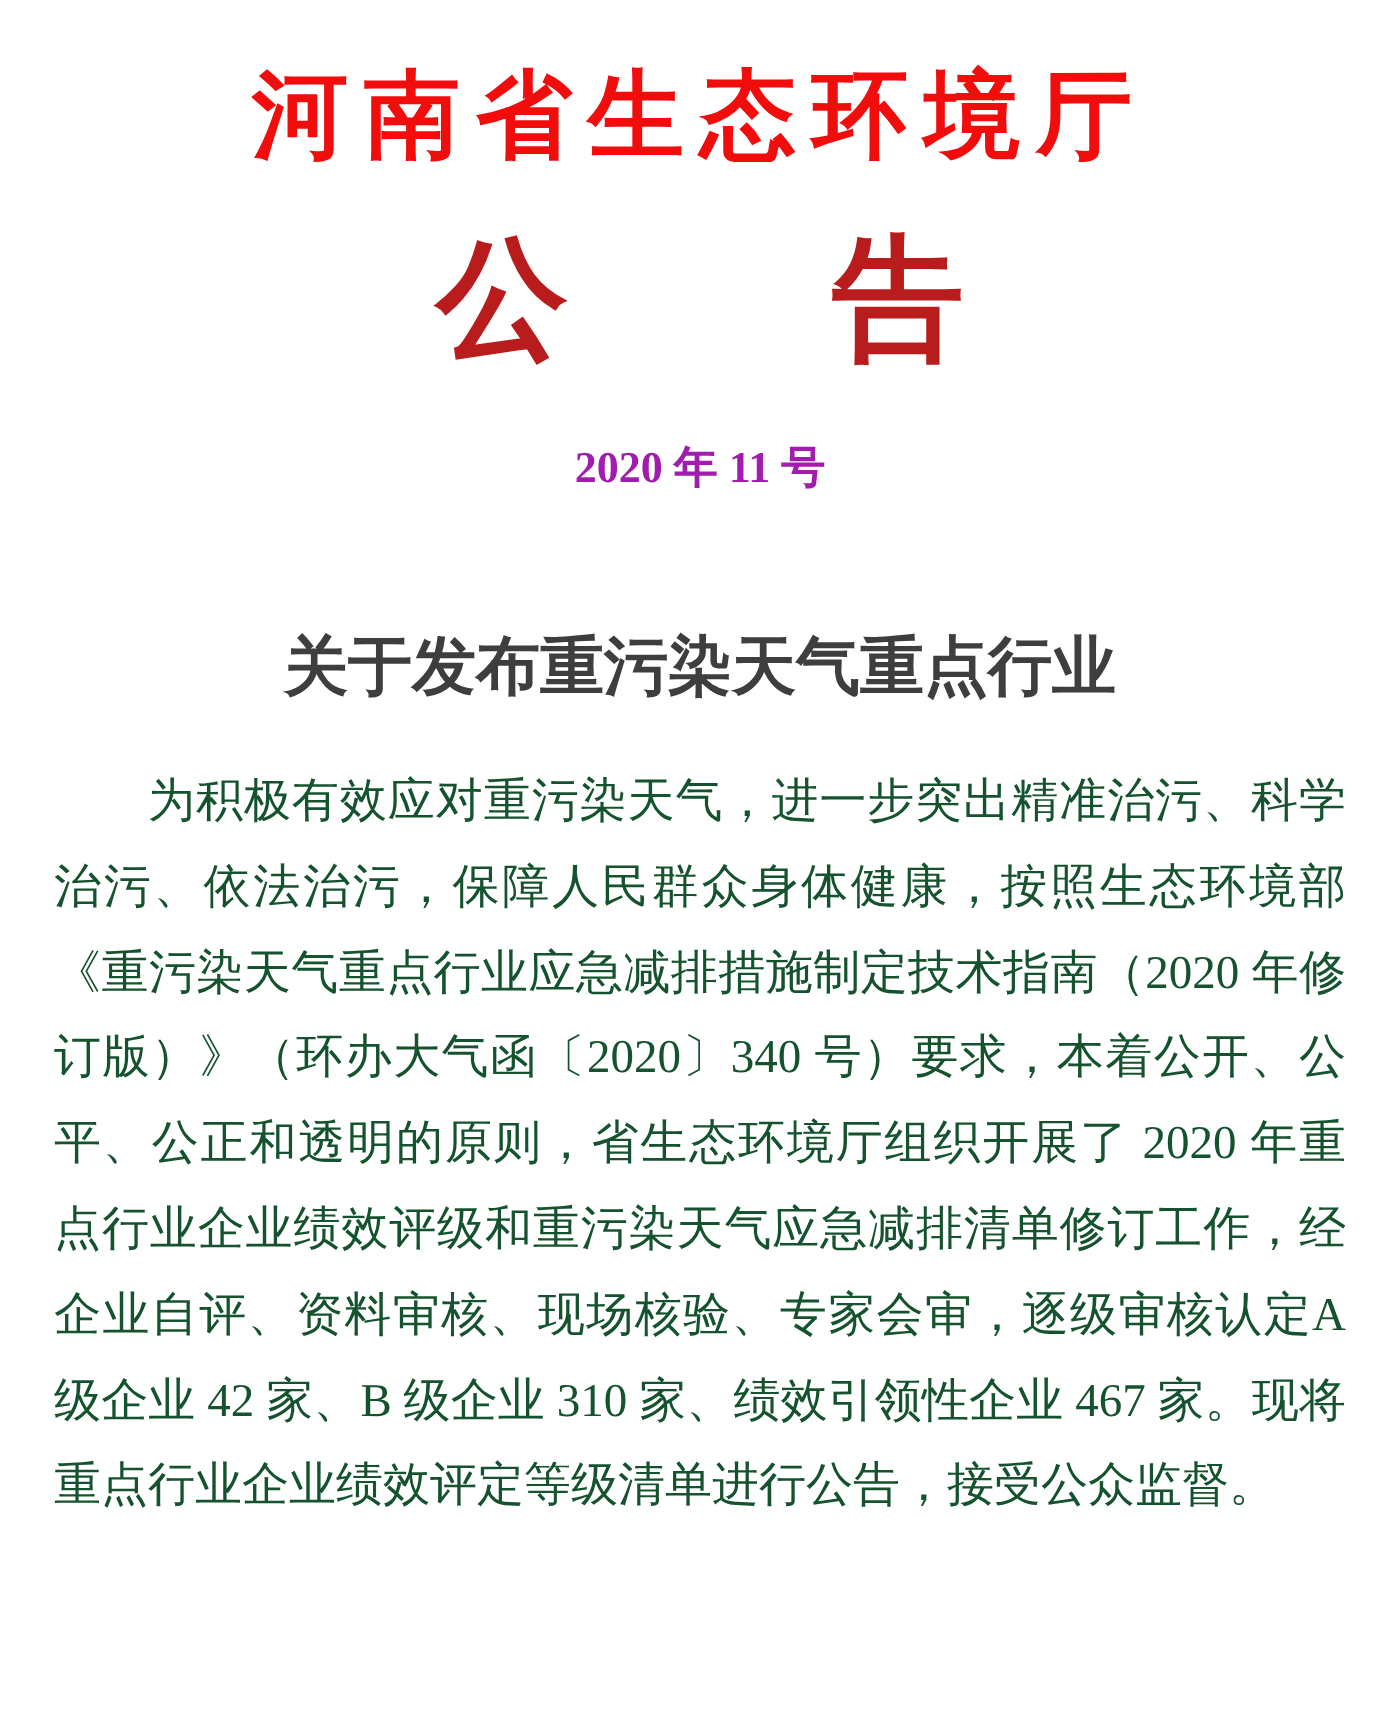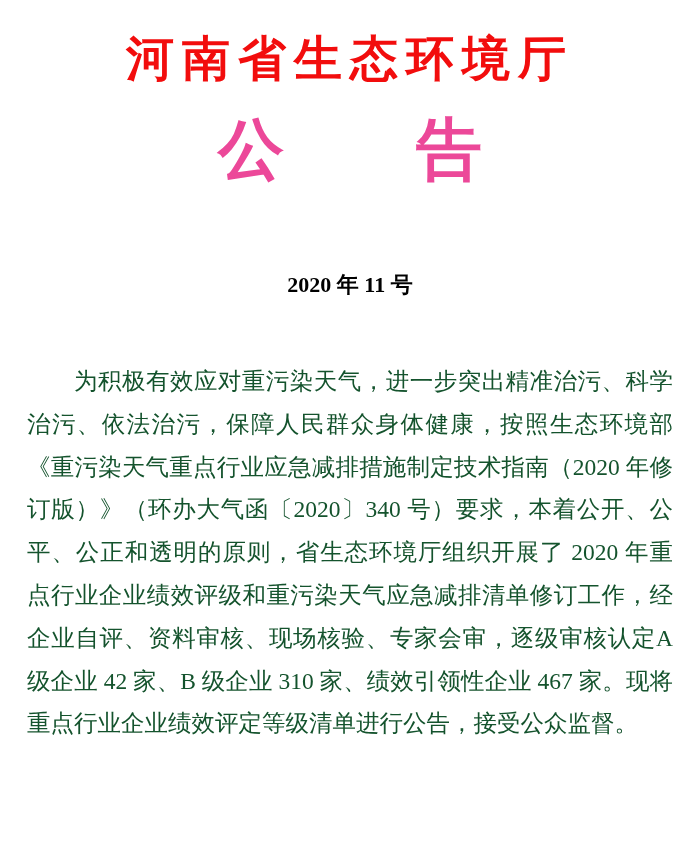--- a/index.html
+++ b/index.html
@@ -30,31 +30,31 @@
     color: #f20d0d;
     white-space: nowrap;
   }
   .gonggao {
     margin-top: 20px;
     text-align: center;
     font-family: "Liberation Sans", sans-serif;
     font-weight: 700;
     font-size: 66px;
     line-height: 82px;
-    color: #ec4899;
+    color: #b91c1c;
     white-space: nowrap;
   }
   .doc-number {
-    margin-top: 80px;
+    margin-top: 29px;
     text-align: center;
     font-family: "Liberation Serif", serif;
     font-weight: 700;
     font-size: 22px;
     line-height: 30px;
-    color: #000000;
+    color: #a21caf;
   }
   .doc-title {
     margin-top: 60px;
     text-align: center;
     font-family: "Liberation Serif", serif;
     font-weight: 700;
     font-size: 32px;
     line-height: 49px;
     color: #3e3e3e;
   }
@@ -74,17 +74,18 @@
 
 <div class="page">
 
   <h1 class="org-title">河南省生态环境厅</h1>
 
   <div class="gonggao">公　　告</div>
 
   <div class="doc-number">2020 年 11 号</div>
 
   <div class="doc-title">
+    <div>关于发布重污染天气重点行业</div>
   </div>
 
   <p class="body-text">为积极有效应对重污染天气，进一步突出精准治污、科学治污、依法治污，保障人民群众身体健康，按照生态环境部《重污染天气重点行业应急减排措施制定技术指南（2020 年修订版）》（环办大气函〔2020〕340 号）要求，本着公开、公平、公正和透明的原则，省生态环境厅组织开展了 2020 年重点行业企业绩效评级和重污染天气应急减排清单修订工作，经企业自评、资料审核、现场核验、专家会审，逐级审核认定A 级企业 42 家、B 级企业 310 家、绩效引领性企业 467 家。现将重点行业企业绩效评定等级清单进行公告，接受公众监督。</p>
 
 </div>
 
 </body></html>

